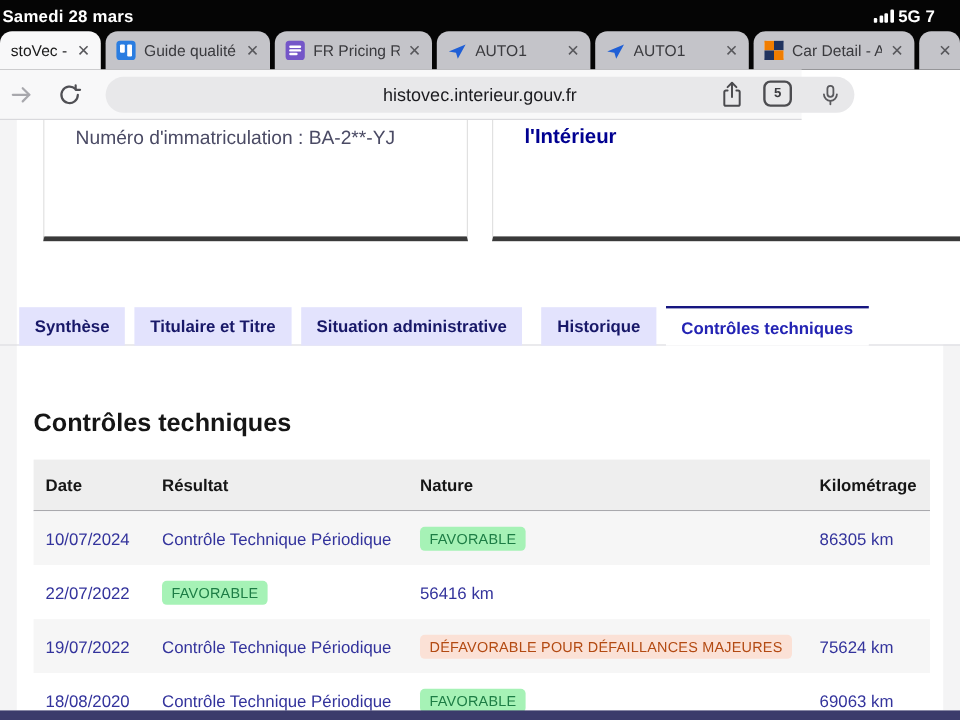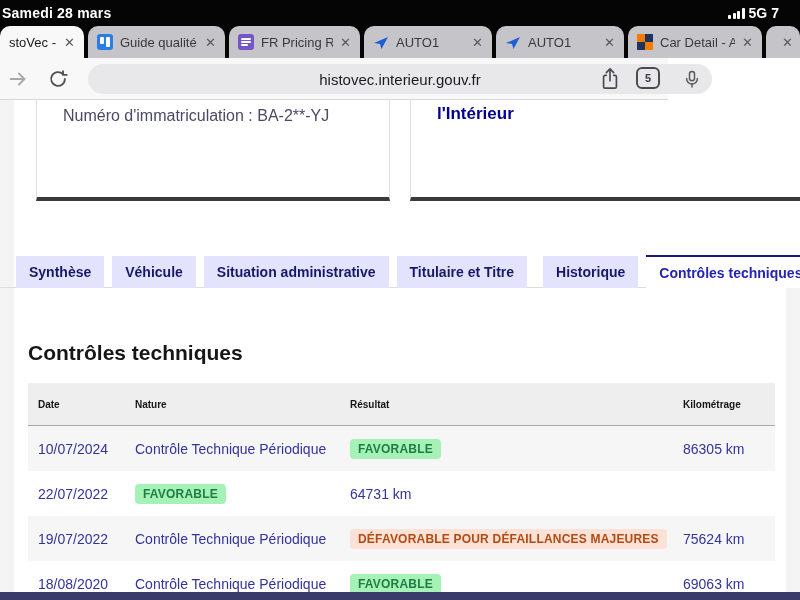--- a/index.html
+++ b/index.html
@@ -63,25 +63,25 @@
   .ntab { height:32px; background:#e3e3fd; color:#181868; font-size:14px; font-weight:bold;
           display:flex; align-items:center; padding:0 13px; margin-right:8px; flex:none; white-space:nowrap; }
   .ntab.gap { margin-left:8px; }
   .ntab.active { background:#fff; color:#2424b4; border-top:2px solid #161680; height:33px; position:relative; z-index:2; }
   .panel-line { position:absolute; left:0; top:287px; width:800px; height:1px; background:#dddde1; }
 
   .section-title { position:absolute; left:28px; top:341px; font-size:21px; font-weight:bold; color:#161616; }
 
   .table { position:absolute; left:28px; top:383px; width:747px; }
   .trow { display:grid; grid-template-columns:97px 215px 333px auto; align-items:center; padding-left:10px; height:45px; }
-  .thead { height:43px; background:#eeeeee; border-bottom:1px solid #a9a9ad; font-size:10px; font-weight:bold; color:#161616; }
+  .thead { height:43px; background:#eeeeee; border-bottom:1px solid #a9a9ad; font-size:14px; font-weight:bold; color:#161616; }
   .trow .cell { font-size:14px; color:#33339c; }
   .trow:nth-child(odd):not(.thead) { background:#fff; }
   .trow:nth-child(even):not(.thead) { background:#f6f6f6; }
-  .badge { display:inline-block; font-size:12px; font-weight:bold; padding:3px 8px; border-radius:4px; letter-spacing:.2px; white-space:nowrap; }
+  .badge { display:inline-block; font-size:12px; font-weight:normal; padding:3px 8px; border-radius:4px; letter-spacing:.2px; white-space:nowrap; }
   .badge.success { background:#a6f2b6; color:#1d7d45; }
   .badge.error   { background:#fbe1d6; color:#b34a12; }
 
   .bottombar { position:absolute; left:0; top:592px; width:800px; height:8px; background:#3b3b6b; }
 
   svg { display:block; }
 </style>
 </head>
 <body>
 
@@ -200,49 +200,48 @@
   <div class="card card1">
     <span>Numéro d'immatriculation : BA-2**-YJ</span>
   </div>
   <div class="card card2">
     <div class="t">l'Intérieur</div>
   </div>
 
   <div class="panel-line"></div>
   <div class="navtabs">
     <div class="ntab">Synthèse</div>
-    <div class="ntab">Véhicule</div>
+    <div class="ntab">Titulaire et Titre</div>
     <div class="ntab">Situation administrative</div>
-    <div class="ntab">Titulaire et Titre</div>
     <div class="ntab gap">Historique</div>
     <div class="ntab active">Contrôles techniques</div>
 
   </div>
 
   <h2 class="section-title">Contrôles techniques</h2>
 
   <div class="table">
     <div class="trow thead">
       <div>Date</div>
+      <div>Résultat</div>
       <div>Nature</div>
-      <div>Résultat</div>
       <div>Kilométrage</div>
     </div>
 
     <div class="trow">
       <div class="cell">10/07/2024</div>
       <div class="cell">Contrôle Technique Périodique</div>
       <div class="cell"><span class="badge success">FAVORABLE</span></div>
       <div class="cell">86305 km</div>
     </div>
 
     <div class="trow">
       <div class="cell">22/07/2022</div>
       <div class="cell"><span class="badge success">FAVORABLE</span></div>
-      <div class="cell">64731 km</div>
+      <div class="cell">56416 km</div>
     </div>
 
     <div class="trow">
       <div class="cell">19/07/2022</div>
       <div class="cell">Contrôle Technique Périodique</div>
       <div class="cell"><span class="badge error">DÉFAVORABLE POUR DÉFAILLANCES MAJEURES</span></div>
       <div class="cell">75624 km</div>
     </div>
 
     <div class="trow">

